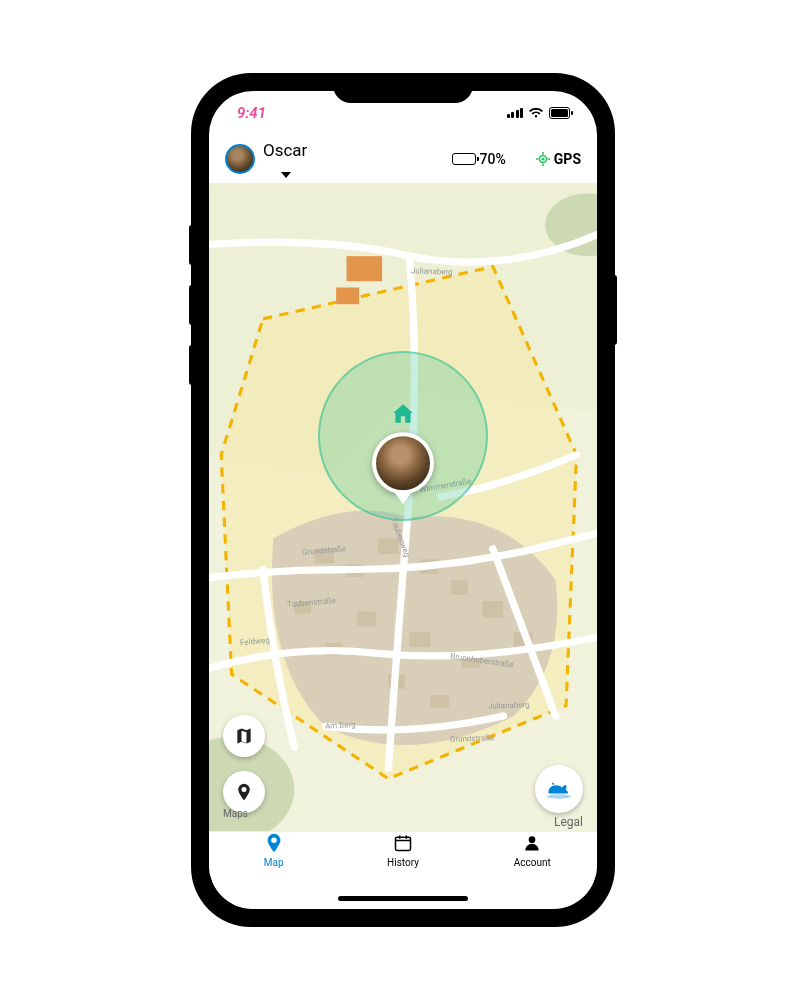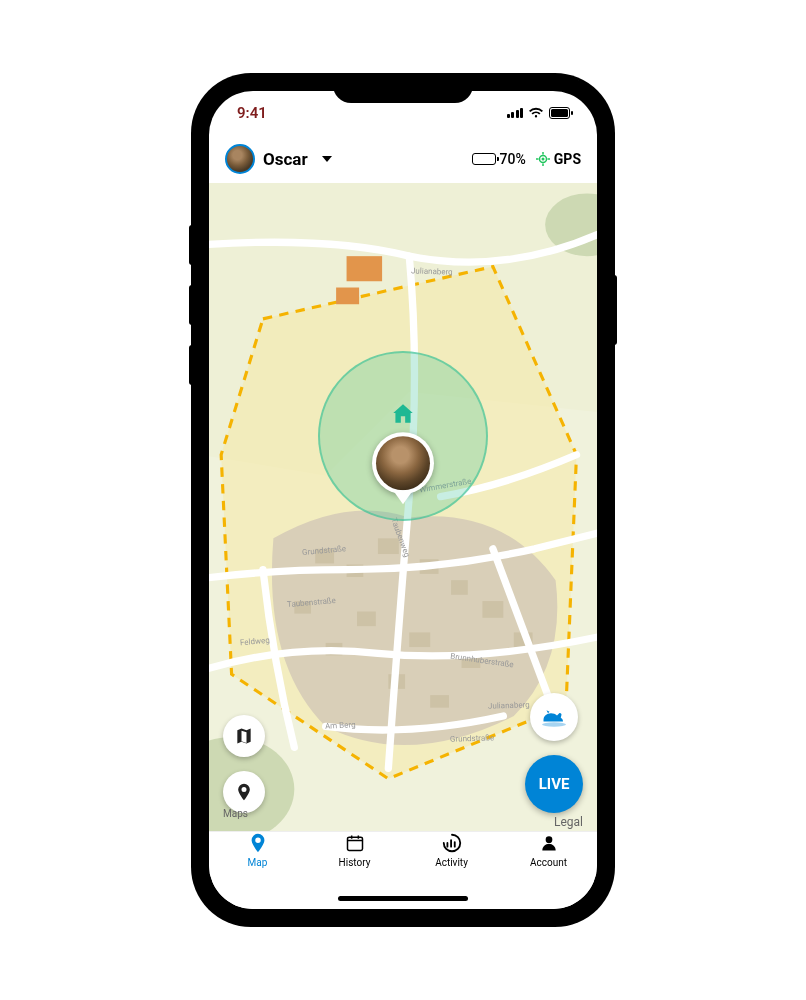--- a/index.html
+++ b/index.html
@@ -65,22 +65,23 @@
   }
   
   .status-bar {
     height: 44px;
     display: flex;
     align-items: center;
     justify-content: space-between;
     padding: 0 24px 0 28px;
     font-size: 15px;
     font-weight: 600;
-    color: #7f1d1d;
+    color: #ec4899;
     z-index: 50;
+    font-style: italic;
   }
   .status-right { display: flex; align-items: center; gap: 5px; }
   .signal-bars { display: flex; align-items: flex-end; gap: 1.5px; }
   .signal-bars span {
     width: 3px; background: #000; border-radius: 1px;
   }
   .signal-bars span:nth-child(1){height:4px}
   .signal-bars span:nth-child(2){height:6px}
   .signal-bars span:nth-child(3){height:8px}
   .signal-bars span:nth-child(4){height:10px}
@@ -95,37 +96,38 @@
     background: #fff;
   }
   .avatar-small {
     width: 30px; height: 30px; border-radius: 50%;
     border: 2px solid #0084d6;
     background: radial-gradient(circle at 40% 35%, #a88560 20%, #7a5c3a 45%, #4a3a26 70%);
     flex-shrink:0;
   }
   .pet-name {
     font-size: 17px;
-    font-weight: 700;
+    font-weight: 400;
     color: #000;
     display: flex;
     align-items: center;
     gap: 12px;
+    flex-direction: column;
   }
   .chevron-down {
     width: 0; height: 0;
     border-left: 5px solid transparent;
     border-right: 5px solid transparent;
     border-top: 6px solid #000;
     margin-left: 2px;
   }
   .header-spacer { flex: 1; }
   .battery-pill {
     display: flex; align-items: center; gap: 4px;
-    font-size: 14px; font-weight: 500; margin-right: 2px;
+    font-size: 14px; font-weight: 500; margin-right: 22px;
   }
   .battery-body {
     width: 24px; height: 12px;
     border: 1.5px solid #000; border-radius: 3px;
     position: relative; padding: 1.5px;
   }
   .battery-body::after {
     content:""; position:absolute; right:-4px; top:3px;
     width:2px; height:4px; background:#000; border-radius:0 1px 1px 0;
   }
@@ -422,23 +424,20 @@
       </div>
 
       <div class="float-right">
         <div class="cat-btn">
           <svg width="30" height="24" viewBox="0 0 40 28">
             <ellipse cx="20" cy="24" rx="16" ry="3" fill="#0084d6" opacity="0.35"></ellipse>
             <path d="M6 18c0-5 4-9 10-9 3 0 6 1 8 3l3-3c1-1 3 0 3 2l-1 4c2 1 3 3 3 5H6z" fill="#0084d6"></path>
             <path d="M12 9l-2-4 4 2" fill="#0084d6"></path>
           </svg>
         </div>
-        <div class="live-btn">
-          <span>LIVE</span>
-        </div>
       </div>
 
       <span class="map-attrib-left">Maps</span>
       <span class="map-attrib-right">Legal</span>
     </div>
 
     <div class="bottom-nav">
       <div class="nav-item active">
         <span class="nav-icon">
           <svg width="22" height="22" viewBox="0 0 24 24">
@@ -451,29 +450,20 @@
         <span class="nav-icon">
           <svg width="20" height="20" viewBox="0 0 24 24">
               <rect x="3" y="5" width="18" height="16" rx="2" stroke="#000" stroke-width="1.8" fill="none"></rect>
               <path d="M3 9h18M8 3v4M16 3v4" stroke="#000" stroke-width="1.8"></path>
             </svg>
         </span>
         <span>History</span>
       </div>
       <div class="nav-item">
         <span class="nav-icon">
-          <svg width="22" height="22" viewBox="0 0 24 24">
-              <path d="M12 3a9 9 0 11-9 9" stroke="#000" stroke-width="2" fill="none" stroke-linecap="round"></path>
-              <path d="M7 16v-4M11 16v-7M15 16v-5" stroke="#000" stroke-width="2" stroke-linecap="round"></path>
-            </svg>
-        </span>
-        <span>Activity</span>
-      </div>
-      <div class="nav-item">
-        <span class="nav-icon">
           <svg width="20" height="20" viewBox="0 0 24 24">
               <circle cx="12" cy="8" r="4" fill="#000"></circle>
               <path d="M4 21c0-4.4 3.6-8 8-8s8 3.6 8 8" fill="#000"></path>
             </svg>
         </span>
         <span>Account</span>
       </div>
     </div>
 
     <div class="home-indicator"></div>

